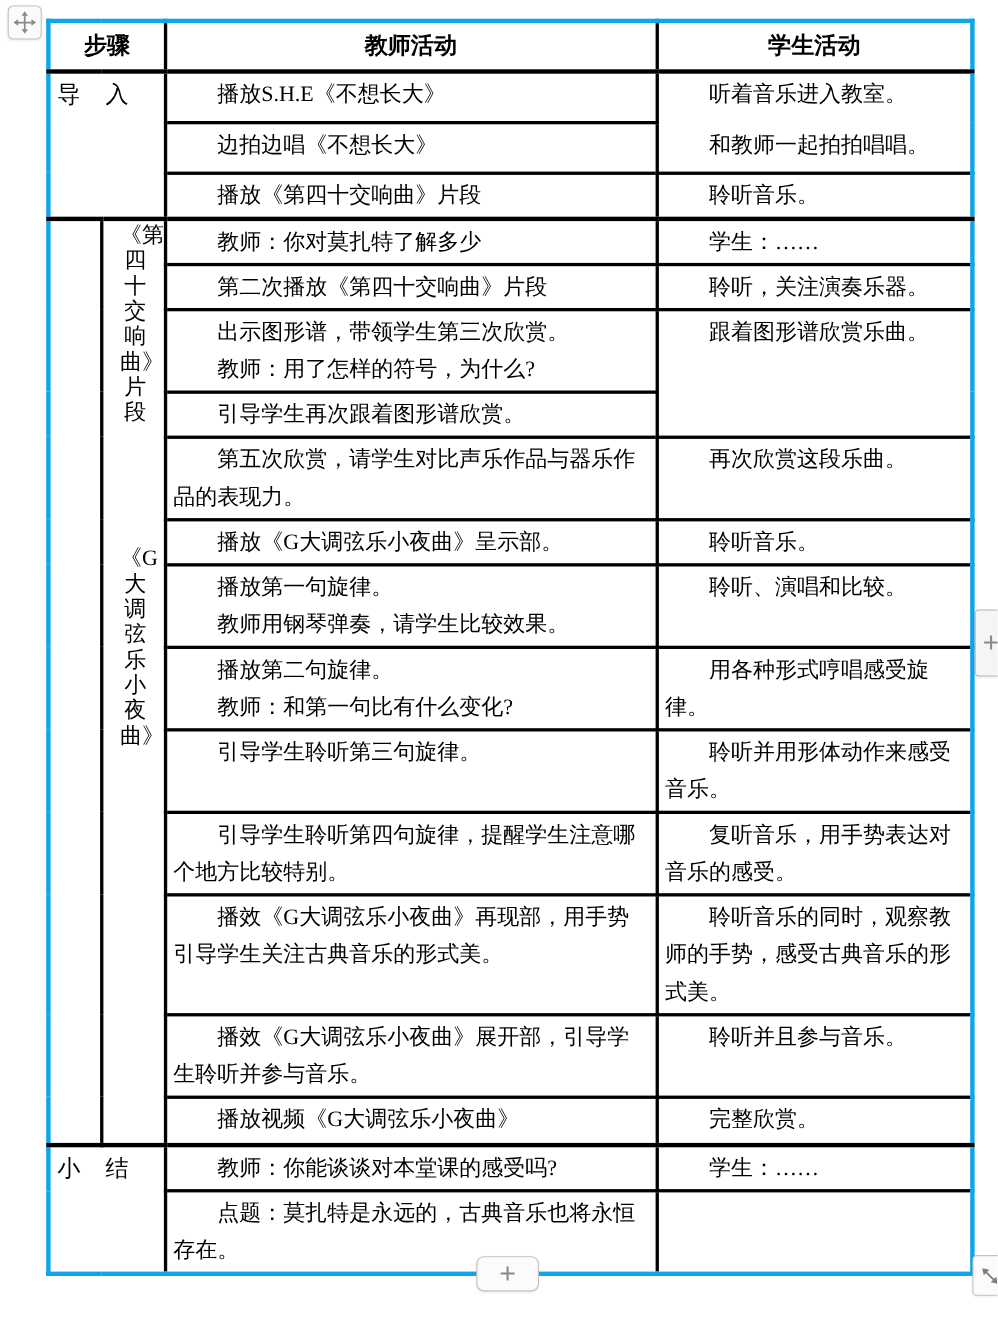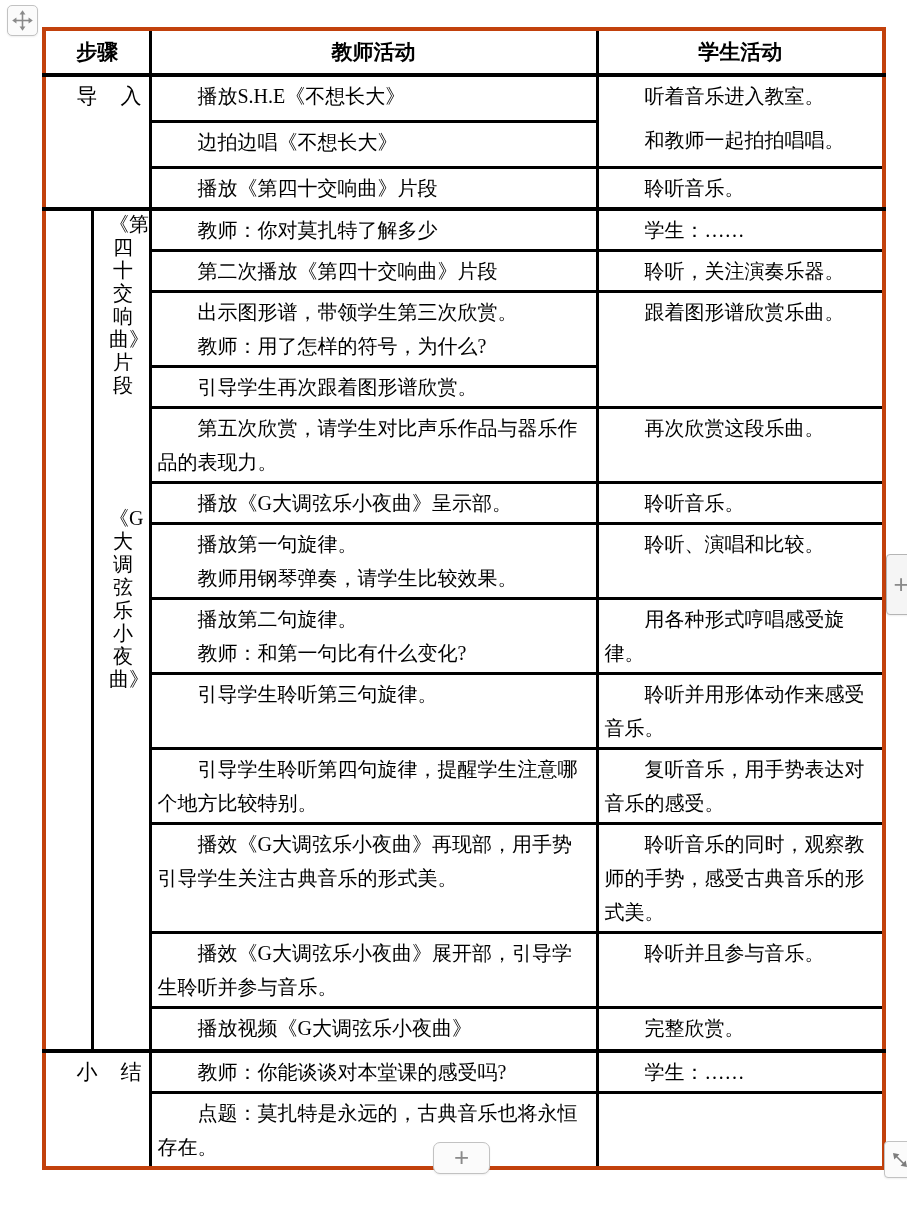--- a/index.html
+++ b/index.html
@@ -11,25 +11,25 @@
     background: #ffffff;
     overflow: hidden;
     font-family: "Liberation Serif", "DejaVu Serif", serif;
     color: #000000;
   }
 
   
   table.doc {
     position: absolute;
     left: 42px;
-    top: 27px;
+    top: 17px;
     width: 840px;
     border-collapse: collapse;
     table-layout: fixed;
-    border: 4px solid #c2410c;
+    border: 4px solid #0ea5e9;
     font-size: 20px;
     line-height: 34px;
   }
   table.doc col.cA { width: 48px; }
   table.doc col.cB { width: 58px; }
   table.doc col.cC { width: 447px; }
   table.doc col.cD { width: 287px; }
 
   table.doc th, table.doc td {
     border: 3px solid #000;
@@ -46,27 +46,27 @@
     padding: 4px 6px;
   }
   th.h-step { text-align: center; }
   th.h-teacher { text-align: center; padding-left: 62px; }
   th.h-student { text-align: center; }
 
   tr.sec > td { border-top-width: 4px; }
 
   td.step {
     vertical-align: middle;
-    text-align: right;
+    text-align: left;
     font-size: 21px;
     letter-spacing: 1px;
   }
   td.cell p { text-indent: 2em; }
   td.cell p + p { margin-top: 0; }
-  td.cell.spread p + p { margin-top: 12px; font-family: Liberation Mono, monospace; }
+  td.cell.spread p + p { margin-top: 12px; }
 
   td.vcell { vertical-align: top; padding-top: 50px; }
   .vtext {
     width: 24px;
     margin: 0 auto;
     word-break: break-all;
     line-height: 23px;
     font-size: 20px;
     text-align: right;
     white-space: normal;

